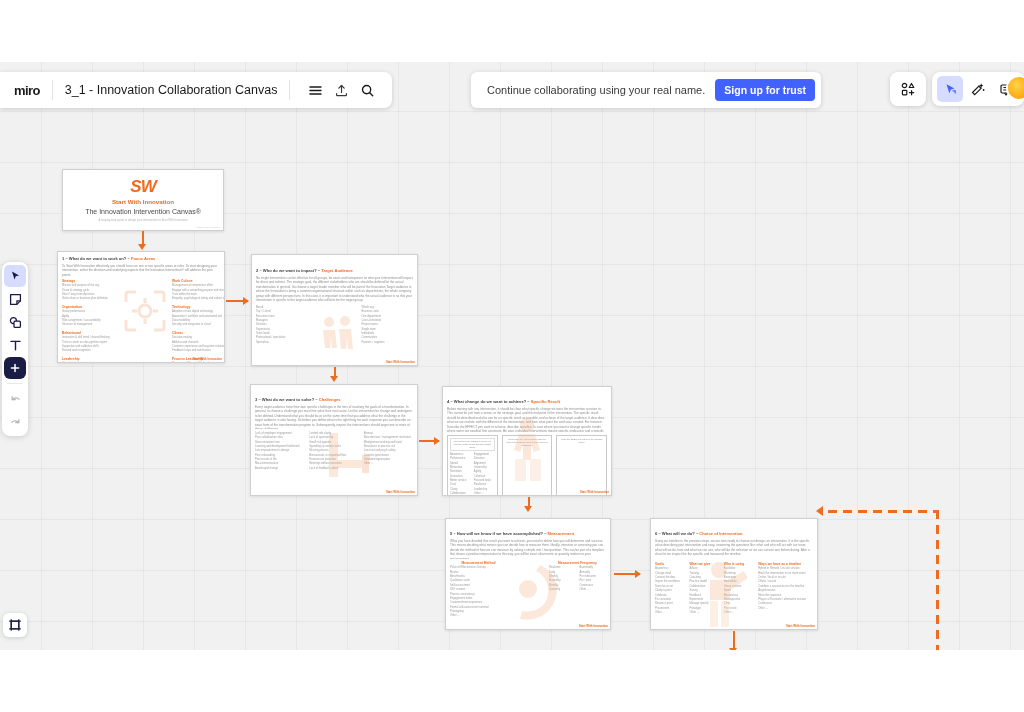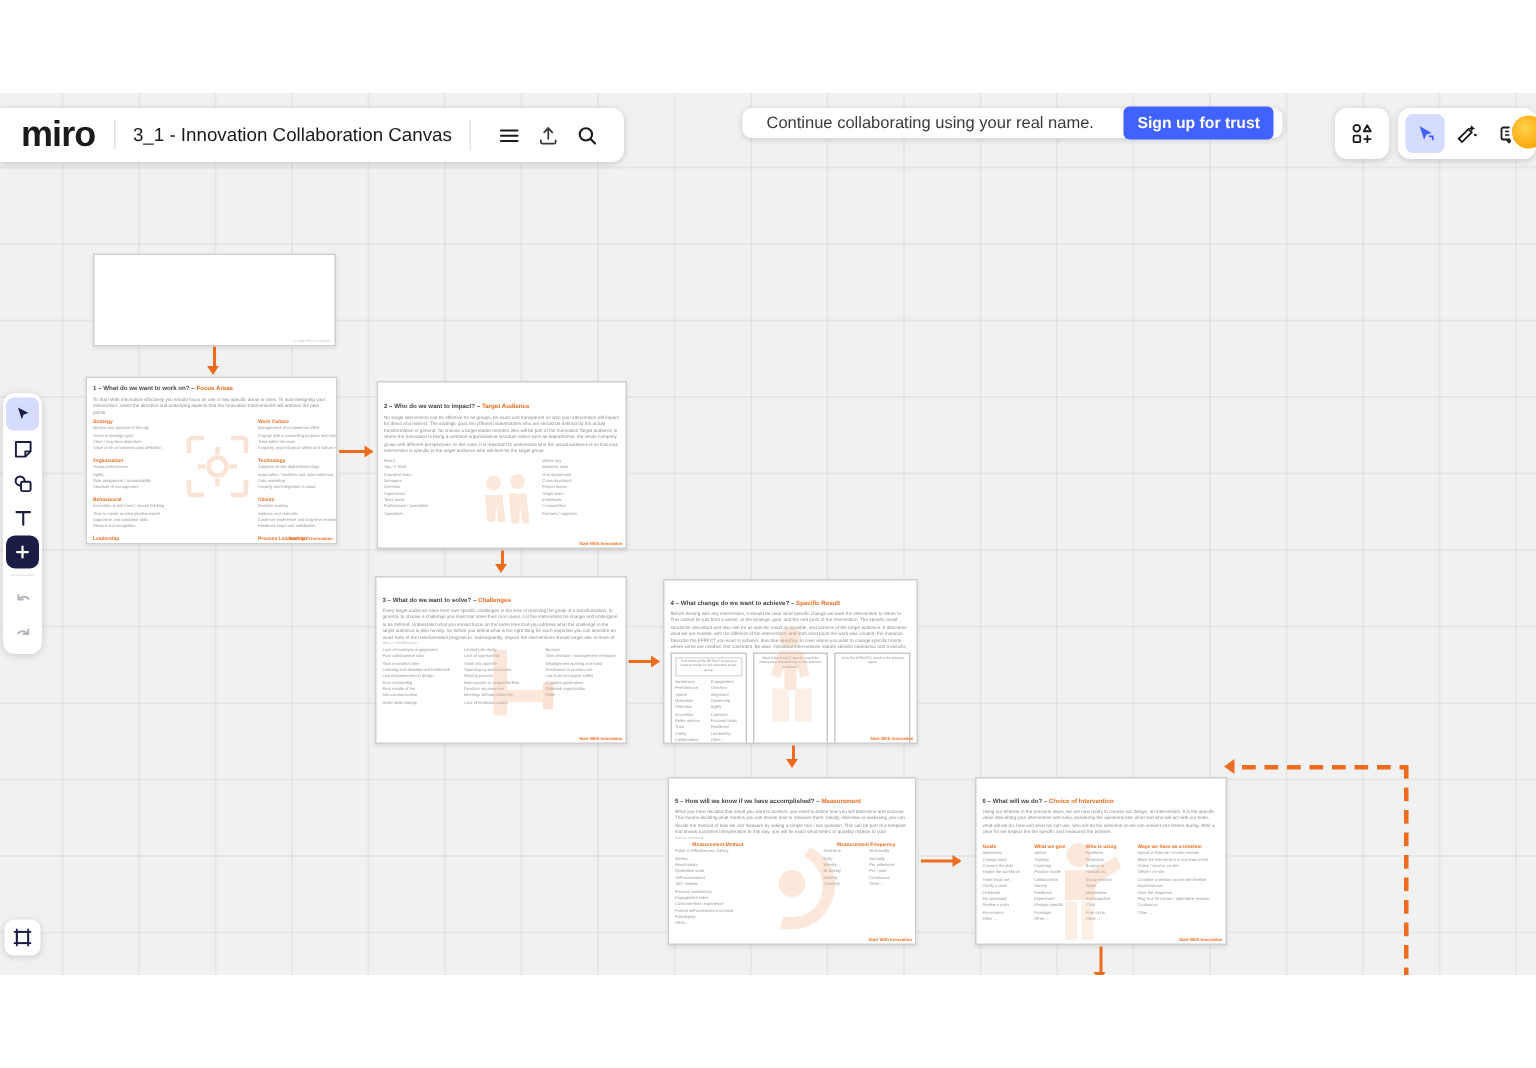--- a/index.html
+++ b/index.html
@@ -26,29 +26,29 @@
     position:absolute; left:0; top:650px; width:1024px; height:62px; background:#ffffff;
   }
 
   
   .topbar-left {
     position: absolute; left: 0px; top: 72px; height: 36px;
     background:#fff; border-radius: 0 8px 8px 0;
     box-shadow: 0 1px 5px rgba(0,0,0,.16);
     display:flex; align-items:center; padding: 0 12px 0 14px; gap:0px; z-index: 40;
   }
-  .miro-logo { font-size: 24px; font-weight: 700; letter-spacing: -0.6px; color:#1a1a1a; }
+  .miro-logo { font-size: 13px; font-weight: 700; letter-spacing: -0.6px; color:#1a1a1a; }
   .vsep { width:1px; height:20px; background:#e3e3e3; margin: 0 12px; }
   .board-title { font-size: 12.5px; color:#1a1a1a; white-space: nowrap; }
   .tb-icon { width:26px; height:26px; display:flex; align-items:center; justify-content:center; cursor:pointer; border-radius:4px; }
 
   .collab-bar {
-    position:absolute; left:471px; top:72px; height:20px;
+    position:absolute; left:471px; top:72px; height:36px;
     background:#fff; border-radius:6px; box-shadow: 0 1px 5px rgba(0,0,0,.16);
-    display:flex; align-items:center; padding: 0 6px 0 16px; gap:20px; z-index:40;margin-left:24px;
+    display:flex; align-items:center; padding: 0 6px 0 16px; gap:10px; z-index:40;
   }
   .collab-text { font-size: 11px; color:#3a3a3a; white-space: nowrap; }
   .signup-btn {
     background:#4262ff; color:#fff; font-size:10.5px; font-weight:600;
     border:none; border-radius:4px; padding:5px 9px; cursor:pointer; white-space:nowrap;
   }
 
   .topbar-right {
     position:absolute; right:0px; top:72px; height:34px; display:flex; align-items:center; gap:6px; z-index:40;
   }
@@ -128,20 +128,26 @@
   .sw-foot { position:absolute; right:3px; bottom:1px; font-size:2.4px; color:#c9c9c9; }
 </style>
 </head>
 <body>
 
 <div id="app">
 
   <div id="canvas">
 
     <div class="card" id="title-card">
+      <div class="card-inner">
+        <div class="sw-logo">SW</div>
+        <div class="sw-sub">Start With Innovation</div>
+        <div class="sw-sub2">The Innovation Intervention Canvas®</div>
+        <div class="sw-sub3">A step-by-step guide to design your intervention to Start With Innovation</div>
+      </div>
       <div class="sw-foot">© Start With Innovation</div>
     </div>
 
     <div class="conn arrow-v" style="left:142px; top:169px; height:16px;"></div>
     <div class="head-d" style="left:138px; top:182px;"></div>
 
     <div class="card" id="card1" style="left:57px; top:189px; width:168px; height:112px;">
 
       <div class="card-inner">
         <div class="c-title">

